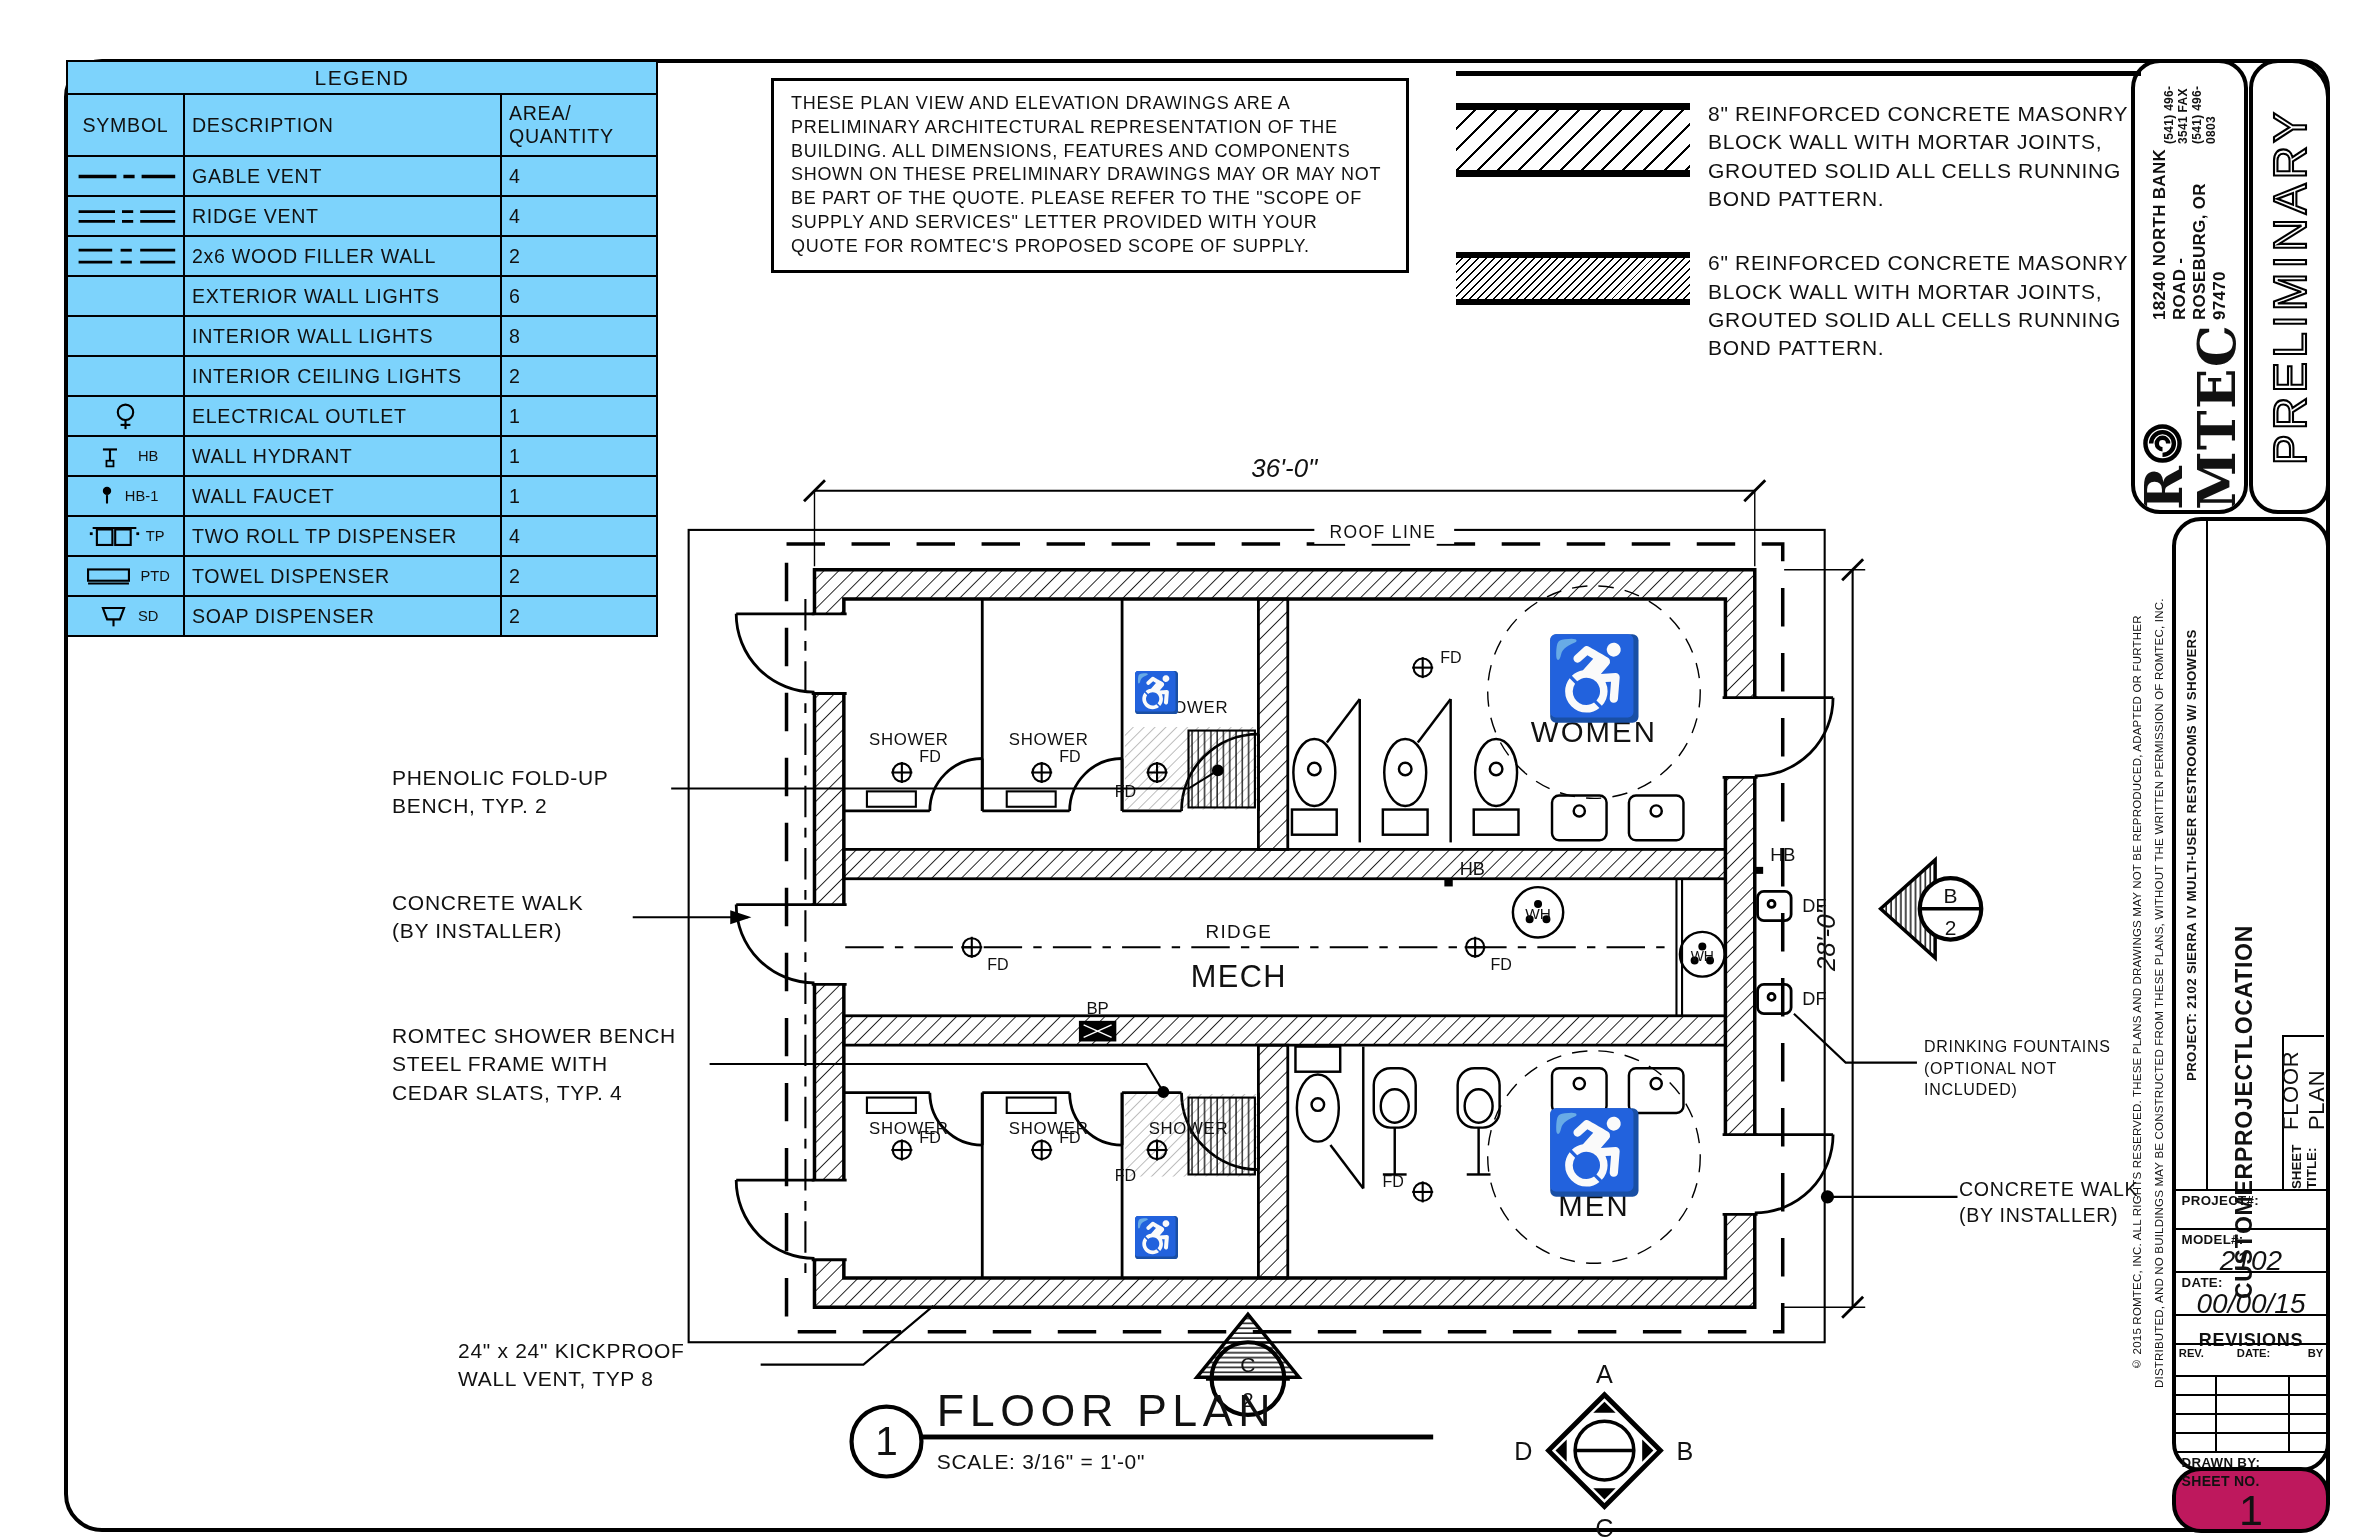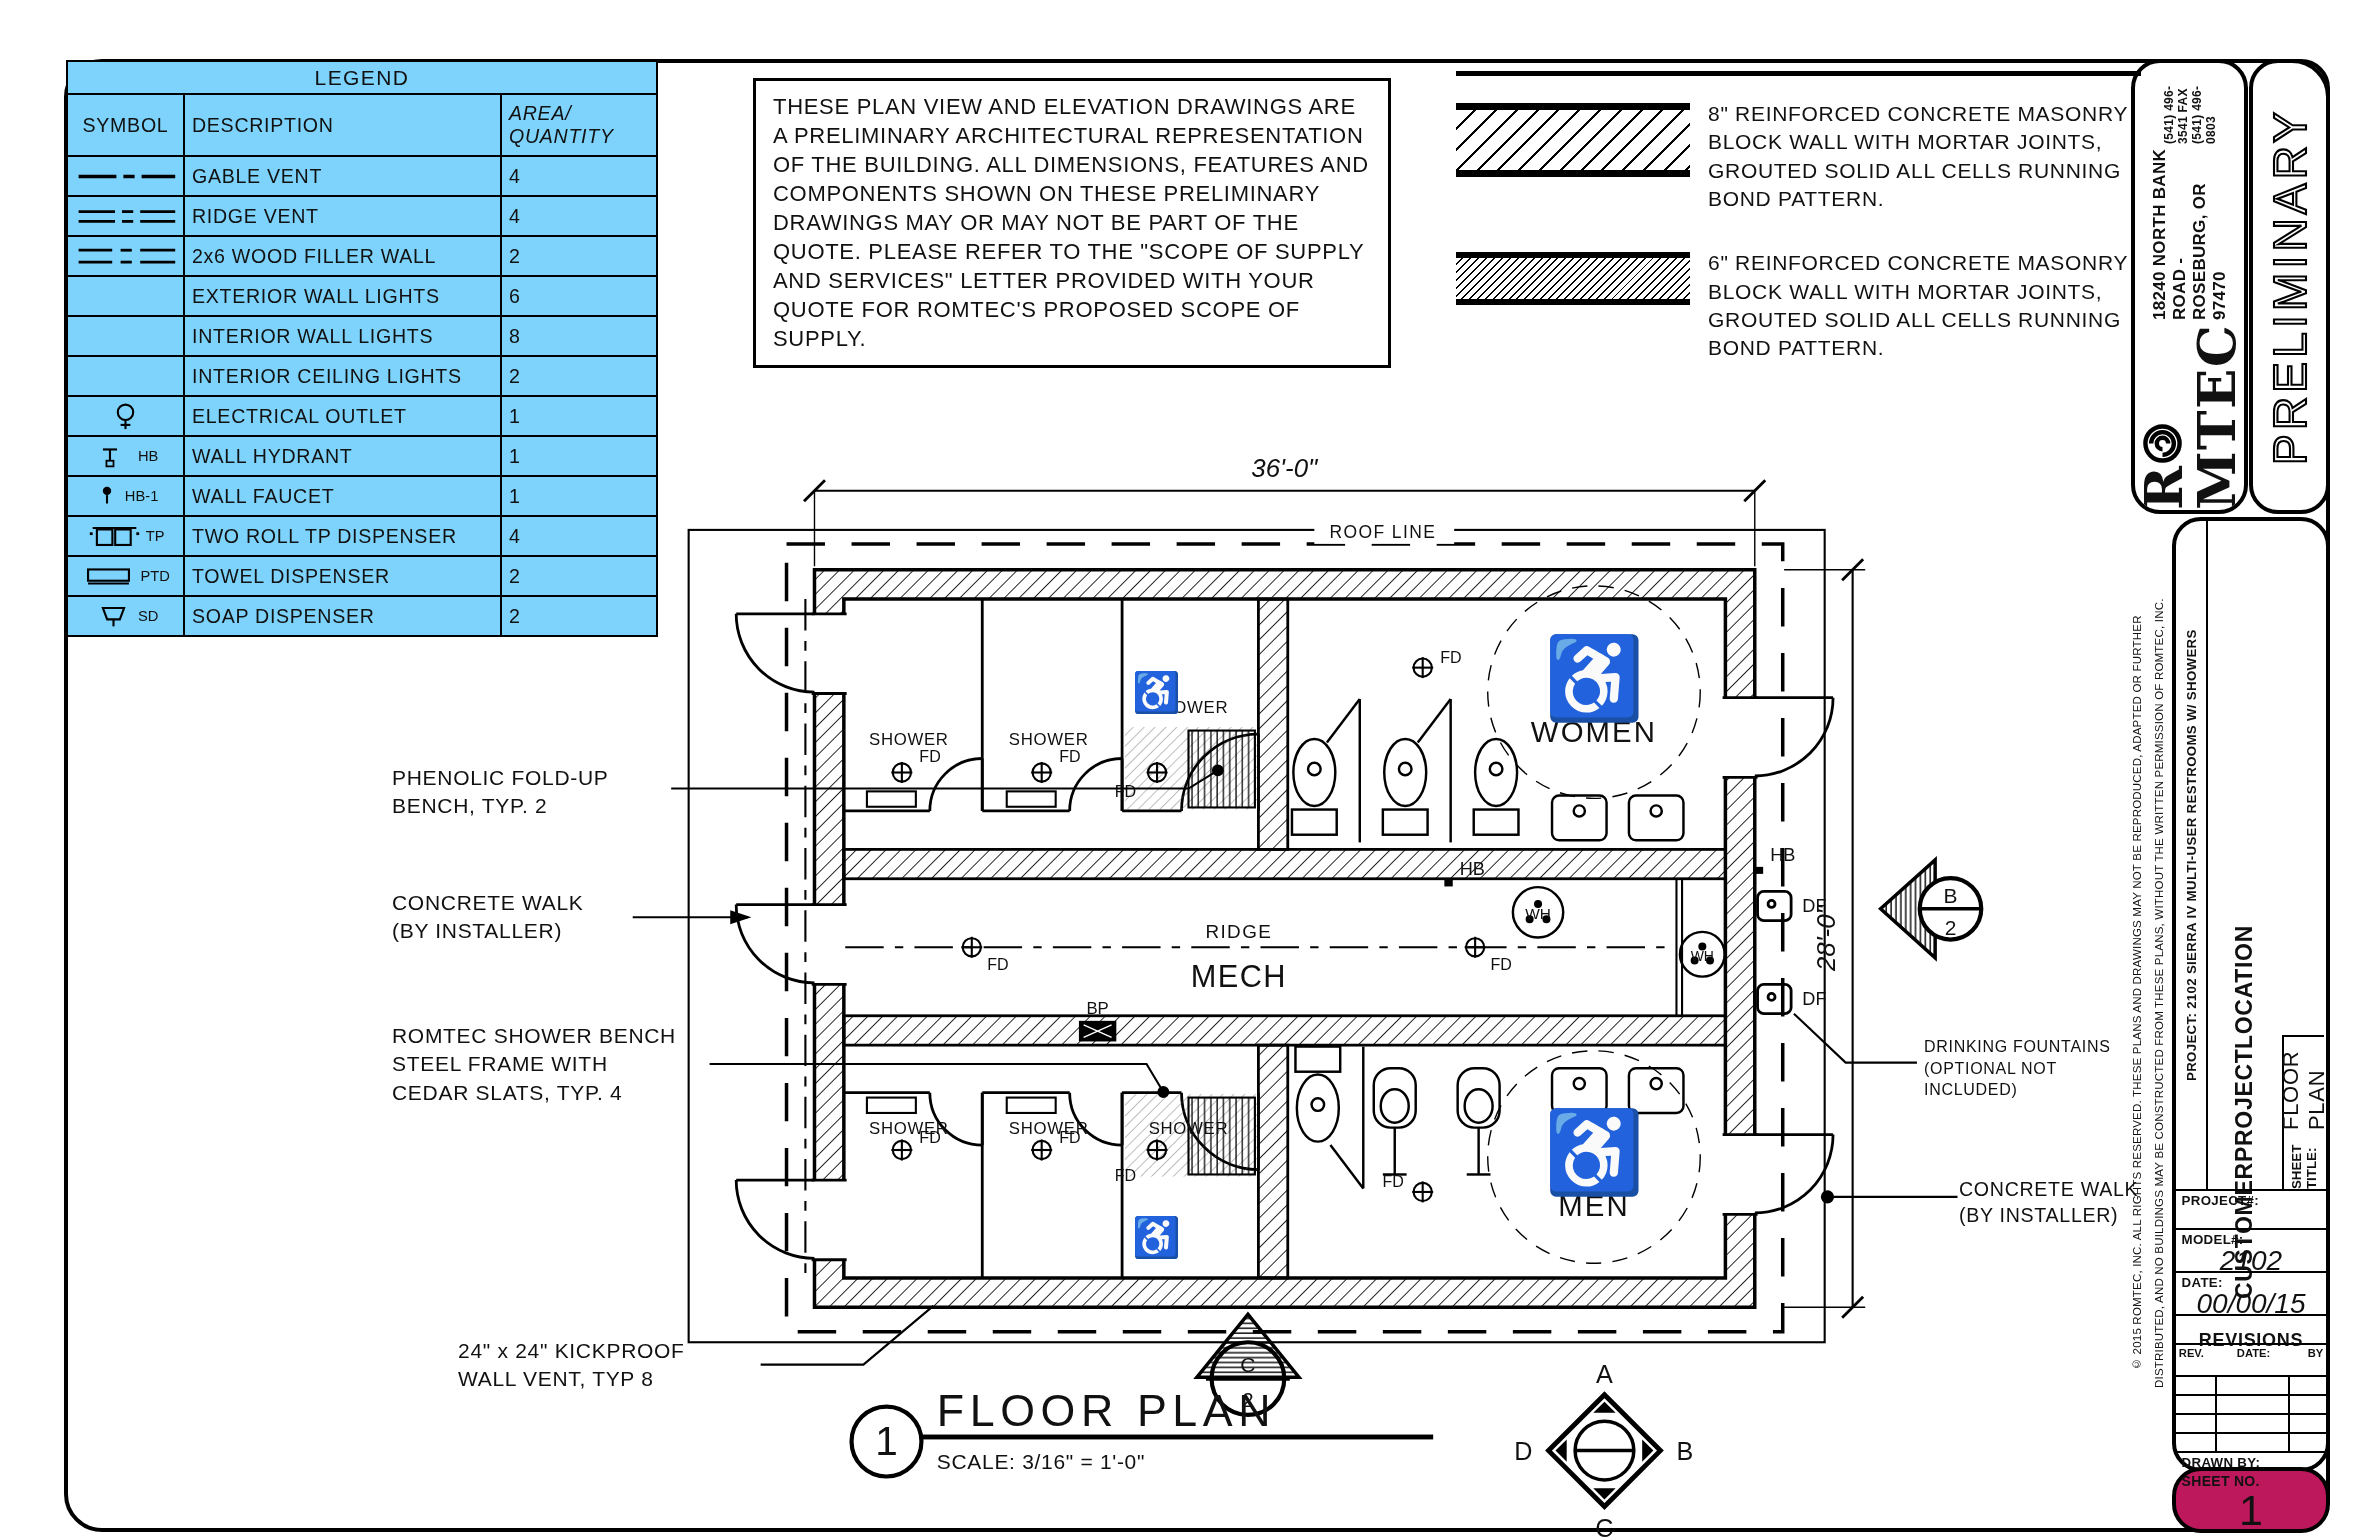--- a/index.html
+++ b/index.html
@@ -11,24 +11,24 @@
   .legend{left:66px;top:60px;width:592px;background:#7dd3fc;border:2.8px solid #000;box-sizing:border-box;}
   .legend .ltitle{height:31px;line-height:31px;text-align:center;font-size:21px;letter-spacing:1.4px;border-bottom:2.1px solid #000;}
   .lrow{display:grid;grid-template-columns:117px 317px 1fr;border-bottom:2.1px solid #000;}
   .lrow:last-child{border-bottom:none;}
   .lhead{height:60px;}
   .lcell{border-right:2.1px solid #000;display:flex;align-items:center;padding:1px 7px;box-sizing:border-box;font-size:19.6px;letter-spacing:0.7px;}
   .lcell:last-child{border-right:none;}
   .lsym{justify-content:center;gap:4.2px;padding:1.4px 2.8px;}
   .lsym .symlabel{font-size:14.7px;letter-spacing:0;}
   .ldata{height:38px;}
-  .qtyhead{white-space:pre-line;line-height:1.15;font-style:italic;}
+  .qtyhead{white-space:pre-line;line-height:1.15;}
 
   
-  .notes{left:753px;top:78px;width:638px;border:3.5px solid #000;box-sizing:border-box;padding:11.2px 17px;font-size:22px;line-height:1.32;letter-spacing:0.7px;}
+  .notes{left:771px;top:78px;width:638px;border:3.5px solid #000;box-sizing:border-box;padding:11.2px 17px;font-size:18px;line-height:1.32;letter-spacing:0.7px;}
 
   
   .wts{left:1456px;top:64px;width:685px;}
   .wts .wtitle{font-size:41px;letter-spacing:2.8px;text-align:center;}
   .wts .wrule{height:4.9px;background:#000;margin-top:7px;}
   .witem{display:flex;gap:18px;margin-top:24px;}
   .wswatch{flex:0 0 234px;box-sizing:border-box;}
   .sw8{height:60px;margin-top:2.8px;border-top:7px solid #000;border-bottom:7px solid #000;
        background:repeating-linear-gradient(135deg,#fff 0 12.6px,#000 12.6px 14.7px);}
   .sw6{height:41px;margin-top:2.8px;border-top:6.3px solid #000;border-bottom:6.3px solid #000;

